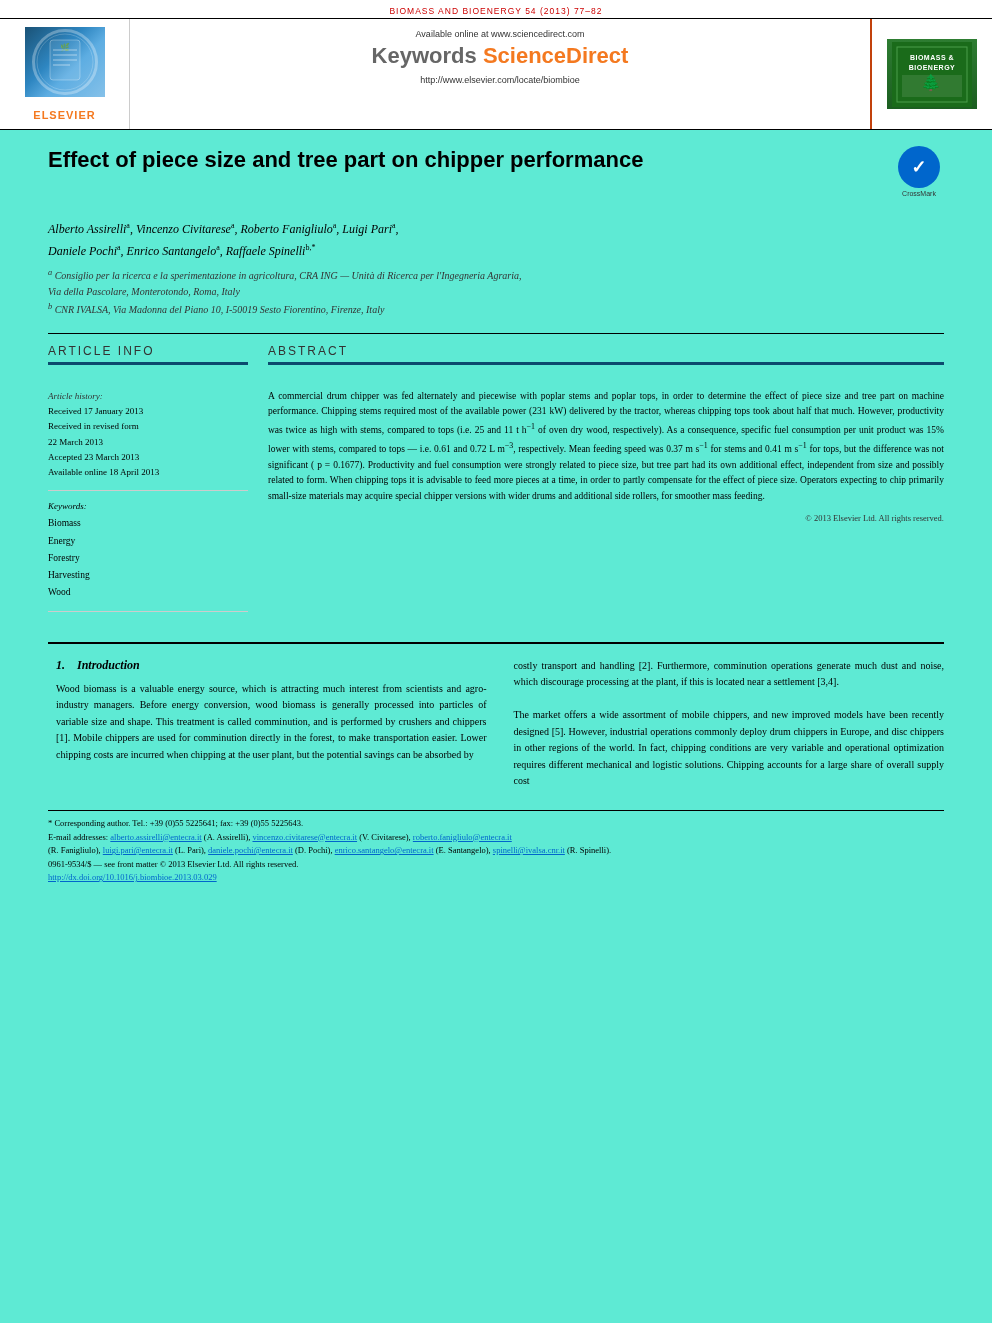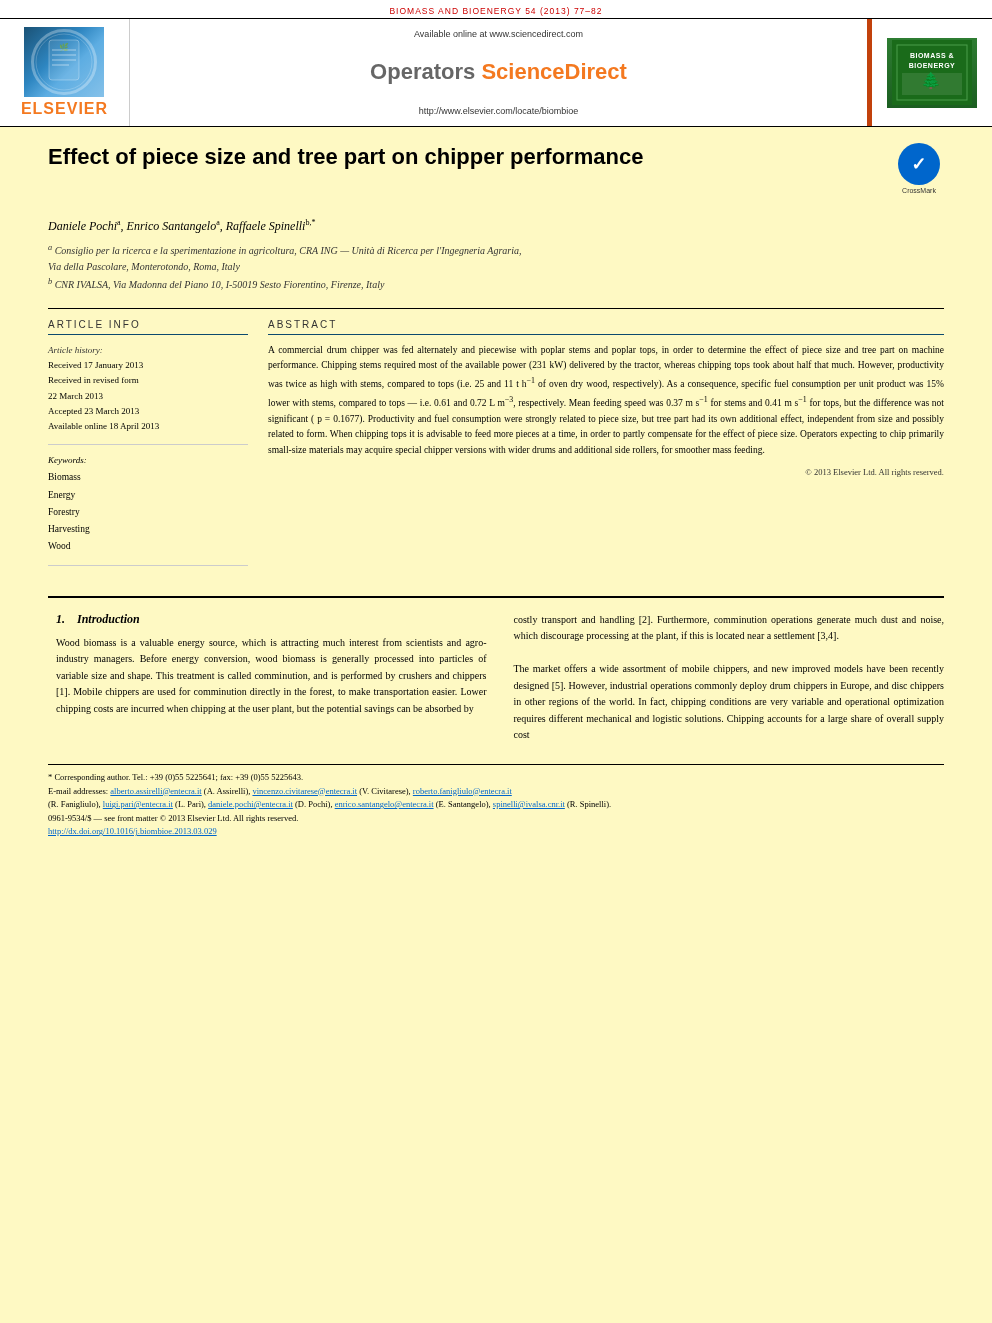--- a/index.html
+++ b/index.html
@@ -6,21 +6,21 @@
     body {
       background: #fff;
       font-family: "Times New Roman", Times, serif;
       font-size: 10px;
       color: #000;
       width: 992px;
     }
     .page {
       width: 992px;
       min-height: 1323px;
-      background: #fef9c3;
+      background: #5eead4;
       position: relative;
     }
 
     
     .journal-header {
       background: #fff;
       border-bottom: 1px solid #000;
       padding: 4px 0 0 0;
     }
     .journal-header-top {
@@ -63,34 +63,34 @@
     .elsevier-logo-img::before {
       content: '';
       position: absolute;
       width: 60px;
       height: 60px;
       border: 3px solid rgba(255,255,255,0.3);
       border-radius: 50%;
     }
     .elsevier-text {
       font-family: Arial, sans-serif;
-      font-size: 16px;
+      font-size: 11px;
       font-weight: bold;
       color: #f47920;
       letter-spacing: 1px;
-      margin-top: 3px;
+      margin-top: 12px;
     }
     .center-header {
       flex: 1;
       display: flex;
       flex-direction: column;
       align-items: center;
-      justify-content: space-between;
+      justify-content: flex-start;
       padding: 10px;
-      border-right: 5px solid #c2410c;
+      border-right: 2px solid #c2410c;
     }
     .available-online {
       font-size: 9px;
       font-family: Arial, sans-serif;
       color: #333;
       margin-bottom: 4px;
     }
     .sciencedirect-logo {
       font-size: 22px;
       font-family: Arial, sans-serif;
@@ -214,26 +214,26 @@
       width: 200px;
       flex-shrink: 0;
     }
     .right-col {
       flex: 1;
     }
 
     
     .section-heading {
       font-family: Arial, sans-serif;
-      font-size: 10px;
+      font-size: 12px;
       letter-spacing: 2px;
       text-transform: uppercase;
       color: #333;
-      margin-bottom: 8px;
-      border-bottom: 1px solid #0c4a6e;
+      margin-bottom: 24px;
+      border-bottom: 3px solid #0c4a6e;
       padding-bottom: 4px;
     }
     .article-info-table {
       font-size: 9px;
       line-height: 1.7;
       margin-bottom: 6px;
     }
     .info-label {
       font-style: italic;
       color: #333;
@@ -339,21 +339,21 @@
               <line x1="23" y1="35" x2="40" y2="35" stroke="rgba(255,255,255,0.5)" stroke-width="1"></line>
             </svg>
           </div>
           <div class="elsevier-text">ELSEVIER</div>
         </div>
       </div>
 
       <div class="center-header">
         <div class="available-online">Available online at www.sciencedirect.com</div>
         <div class="sciencedirect-logo">
-          <span class="sciverse-text">Operators</span>
+          <span class="sciverse-text">Keywords</span>
           <span style="color:#f47920;">ScienceDirect</span>
         </div>
         <div class="elsevier-url">http://www.elsevier.com/locate/biombioe</div>
       </div>
 
       <div class="journal-logo-area">
         <div style="display:flex;flex-direction:column;align-items:center;">
           <div class="journal-logo-box">
             <svg width="80" height="65" viewBox="0 0 80 65" xmlns="http://www.w3.org/2000/svg">
               <rect width="80" height="65" fill="#1a6b1a"></rect>
@@ -376,20 +376,26 @@
       <div class="crossmark-badge">
         <div style="display:flex;flex-direction:column;align-items:center;">
           <div class="crossmark-circle">✓</div>
           <div class="crossmark-label">CrossMark</div>
         </div>
       </div>
     </div>
 
     <div class="authors-section">
       <div class="authors-line">
+        <em>Alberto Assirelli</em><span class="superscript">a</span>,
+        <em>Vincenzo Civitarese</em><span class="superscript">a</span>,
+        <em>Roberto Fanigliulo</em><span class="superscript">a</span>,
+        <em>Luigi Pari</em><span class="superscript">a</span>,
+      </div>
+      <div class="authors-line">
         <em>Daniele Pochi</em><span class="superscript">a</span>,
         <em>Enrico Santangelo</em><span class="superscript">a</span>,
         <em>Raffaele Spinelli</em><span class="superscript">b,*</span>
       </div>
       <div class="affiliations">
         <div><sup>a</sup> Consiglio per la ricerca e la sperimentazione in agricoltura, CRA ING — Unità di Ricerca per l'Ingegneria Agraria,</div>
         <div>Via della Pascolare, Monterotondo, Roma, Italy</div>
         <div><sup>b</sup> CNR IVALSA, Via Madonna del Piano 10, I-50019 Sesto Fiorentino, Firenze, Italy</div>
       </div>
     </div>

